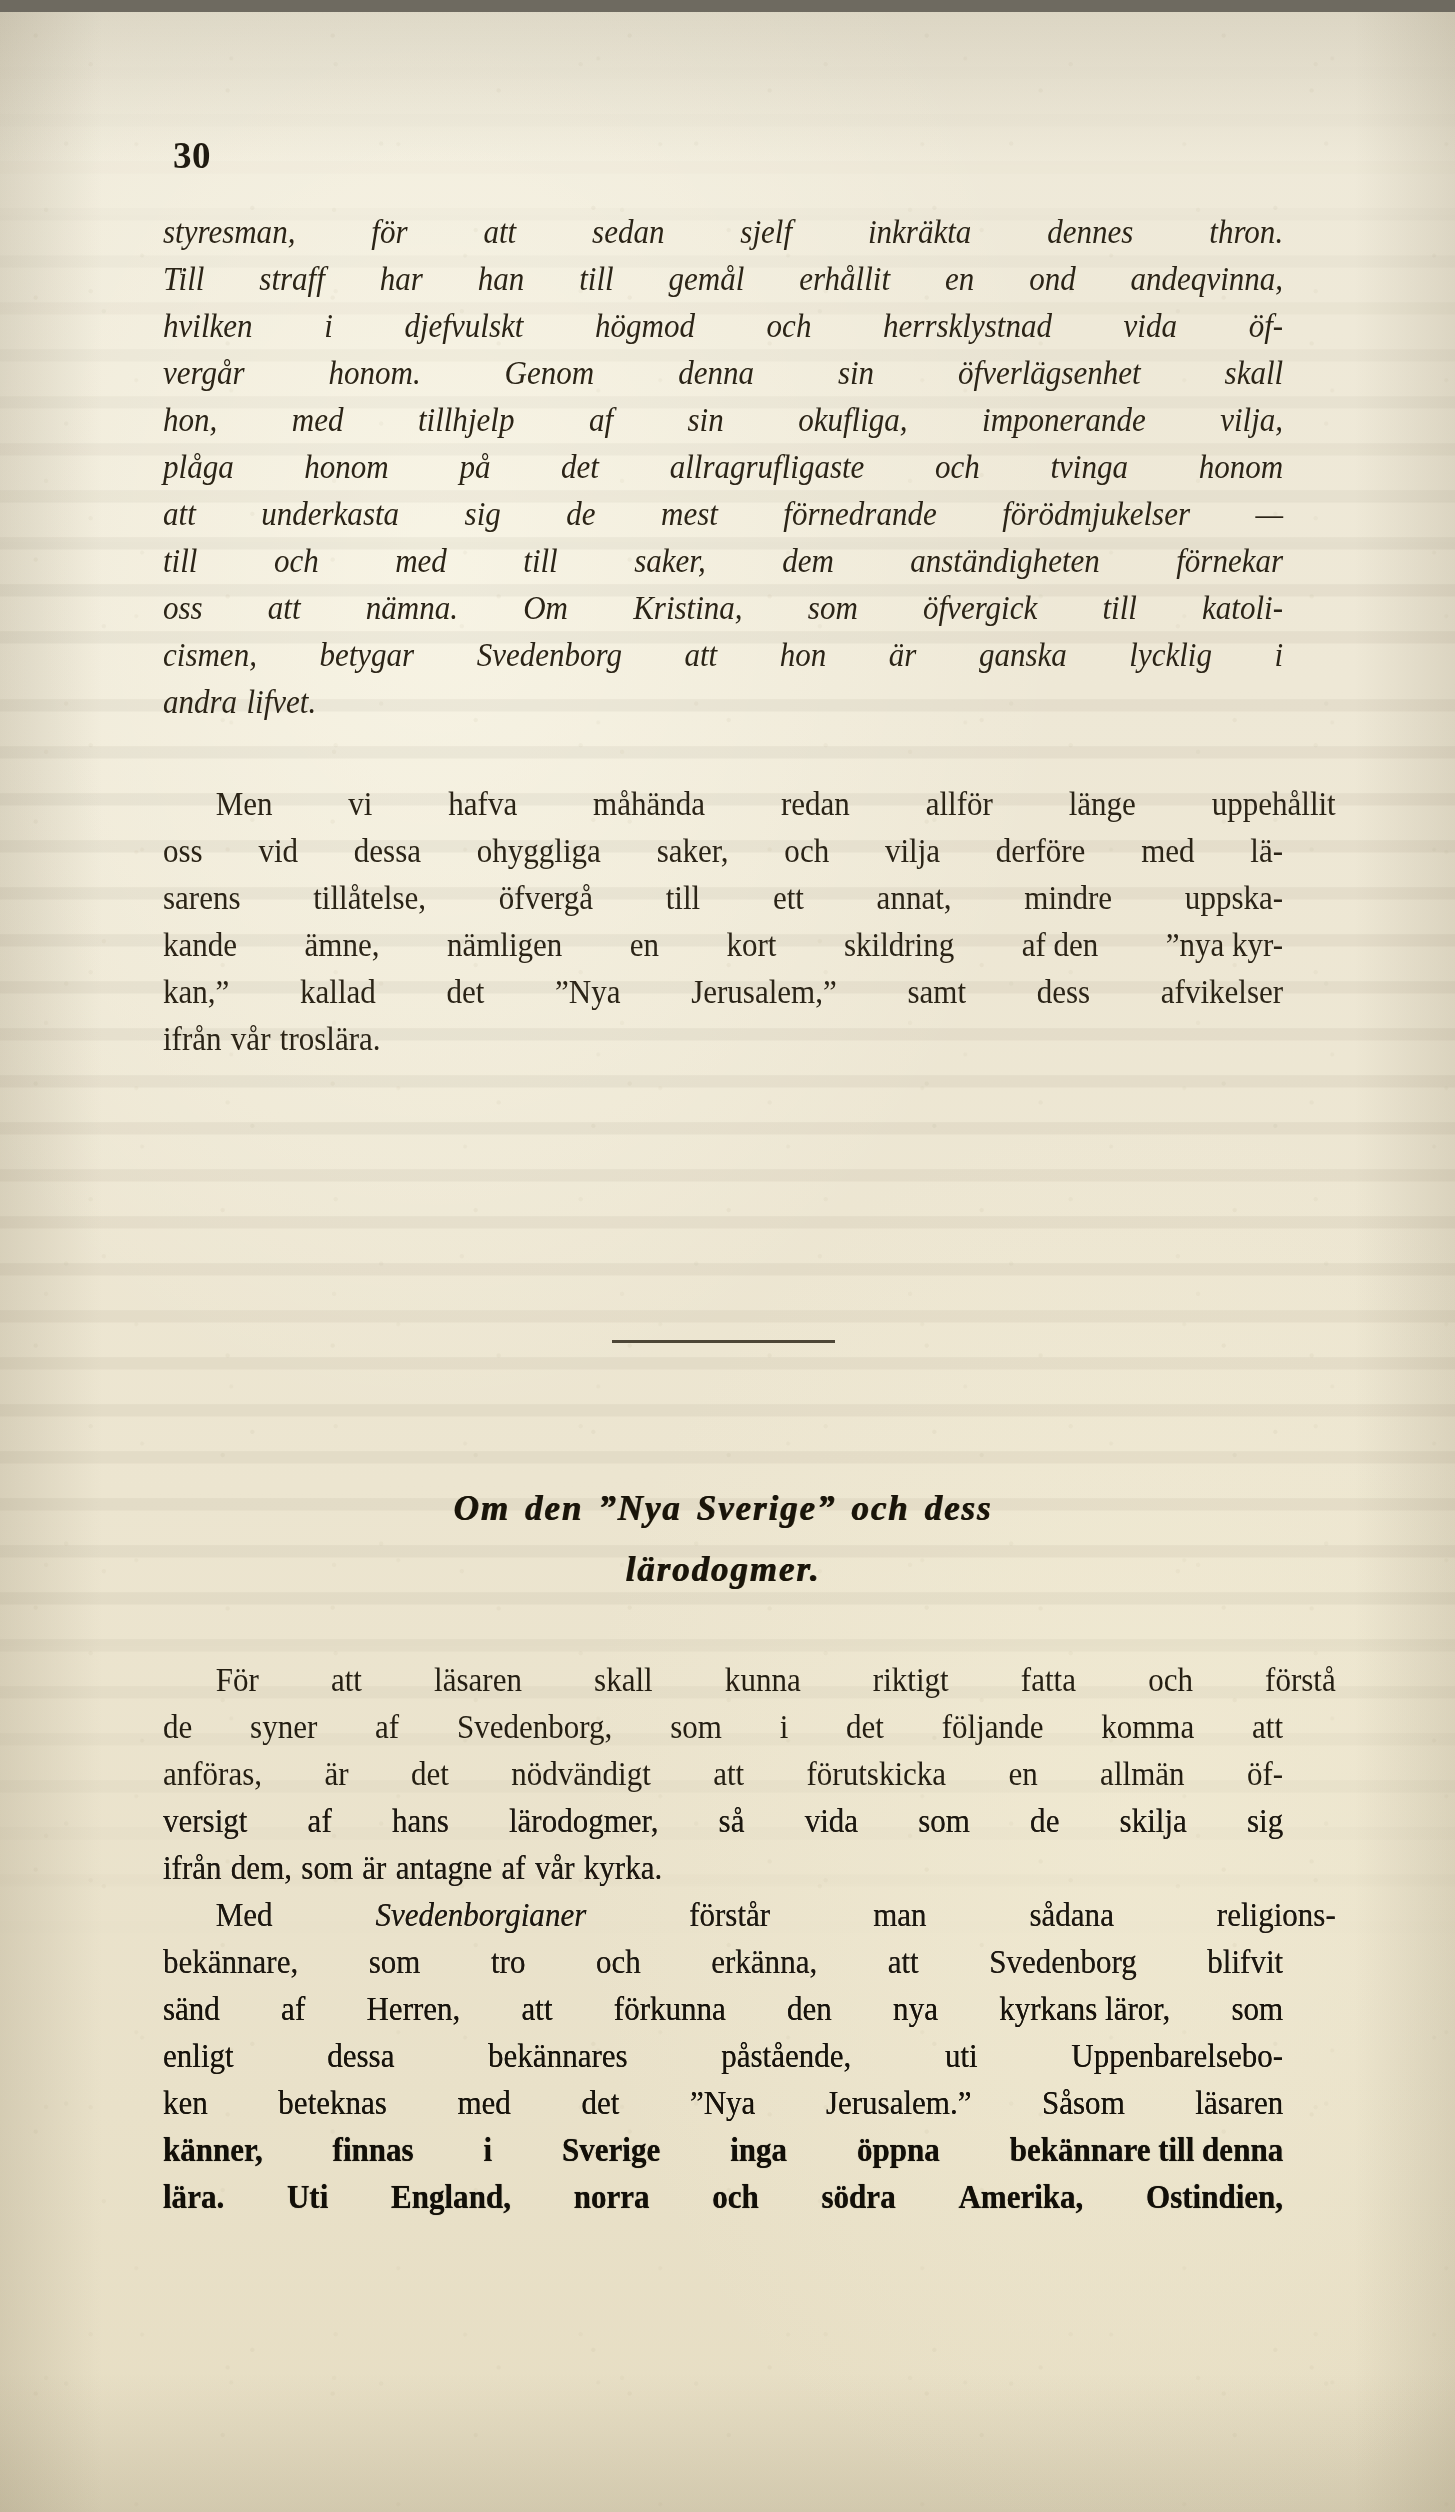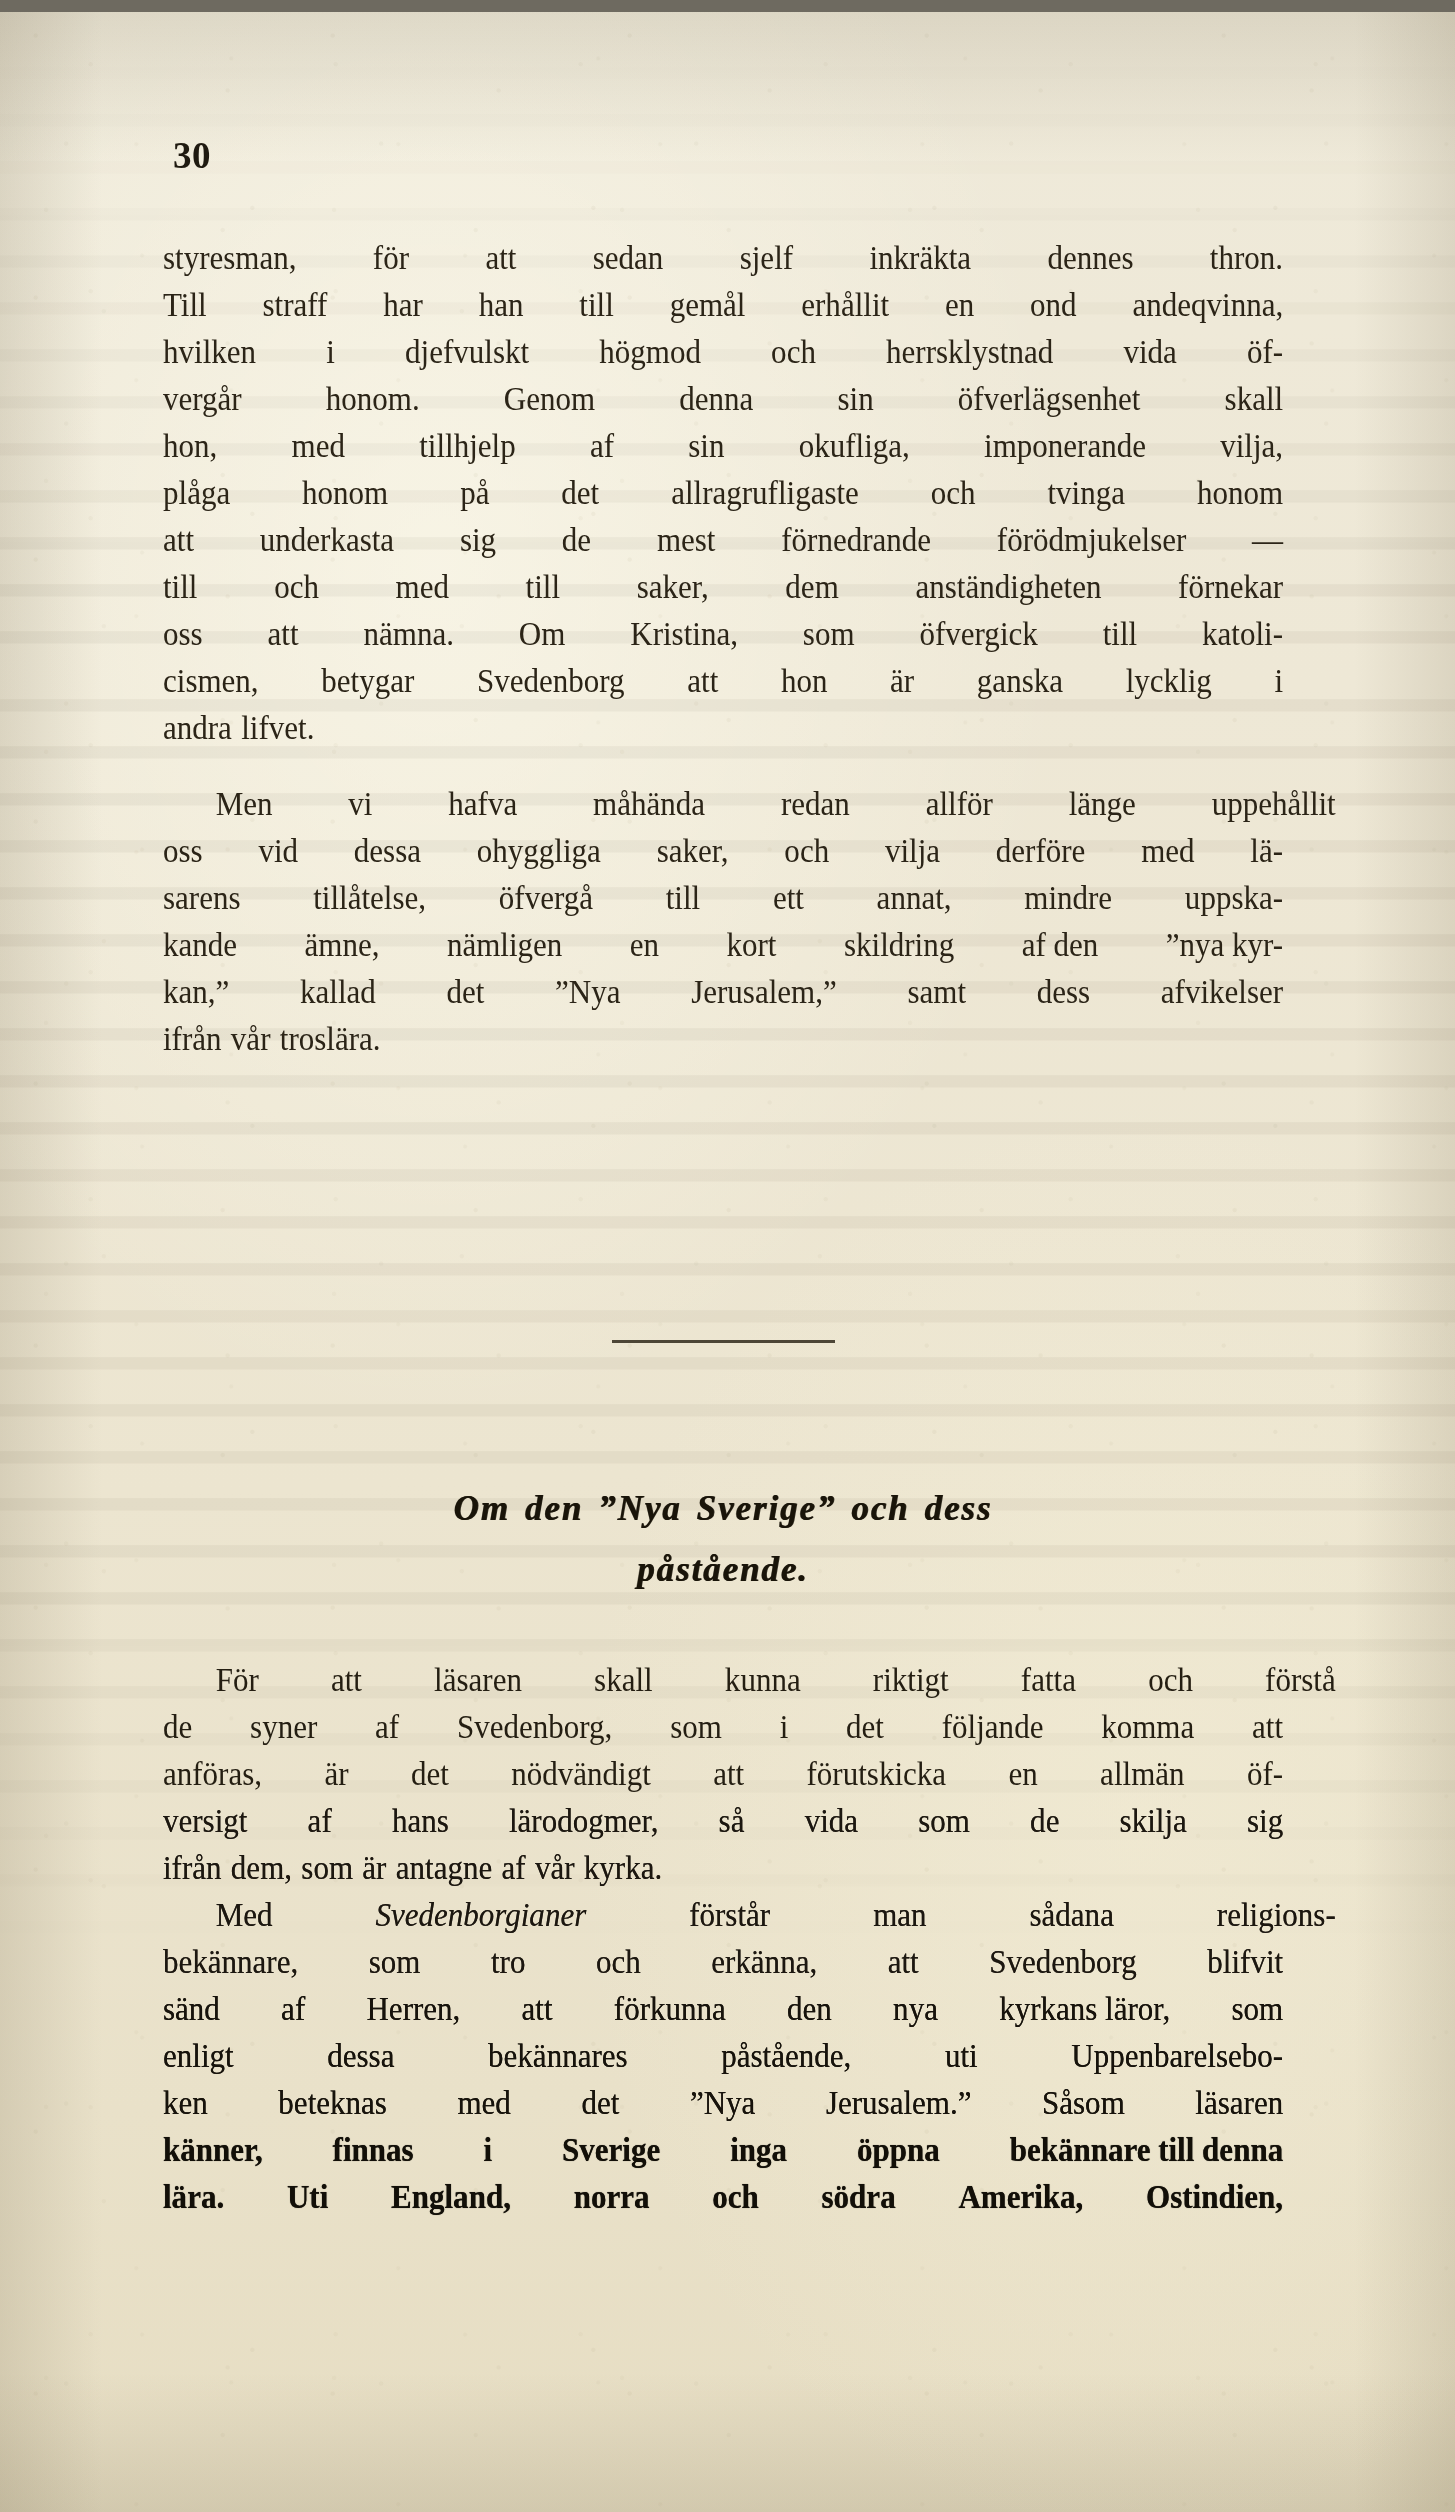--- a/index.html
+++ b/index.html
@@ -155,21 +155,21 @@
 <body>
 
 <div id="page">
   <div id="grain"></div>
   <div id="bleed"></div>
 
   <div id="content">
 
     <div class="folio">30</div>
 
-    <div class="textblock" style="top:230px;">
+    <div class="textblock" style="top:204px;font-style:italic;">
       <div class="ln ink1">
         <span title="styresman, för att sedan sjelf inkräkta dennes thron.">styresman,</span>
           <span>för</span>
           <span>att</span>
           <span>sedan</span>
           <span>sjelf</span>
           <span>inkräkta</span>
           <span>dennes</span>
           <span>thron.</span>
       </div>
@@ -328,21 +328,21 @@
       <div class="ln ink1 left">
         <span>ifrån</span>
           <span>vår</span>
           <span>troslära.</span>
       </div>
     </div>
 
     <div class="rule"></div>
 
     <div class="heading l1">Om den ”Nya Sverige” och dess</div>
-    <div class="heading l2">påstående.</div>
+    <div class="heading l2">lärodogmer.</div>
 
     <div class="textblock" style="top:1652px;">
       <div class="ln ink2 indent">
         <span>För</span>
           <span>att</span>
           <span>läsaren</span>
           <span>skall</span>
           <span>kunna</span>
           <span>riktigt</span>
           <span>fatta</span>

